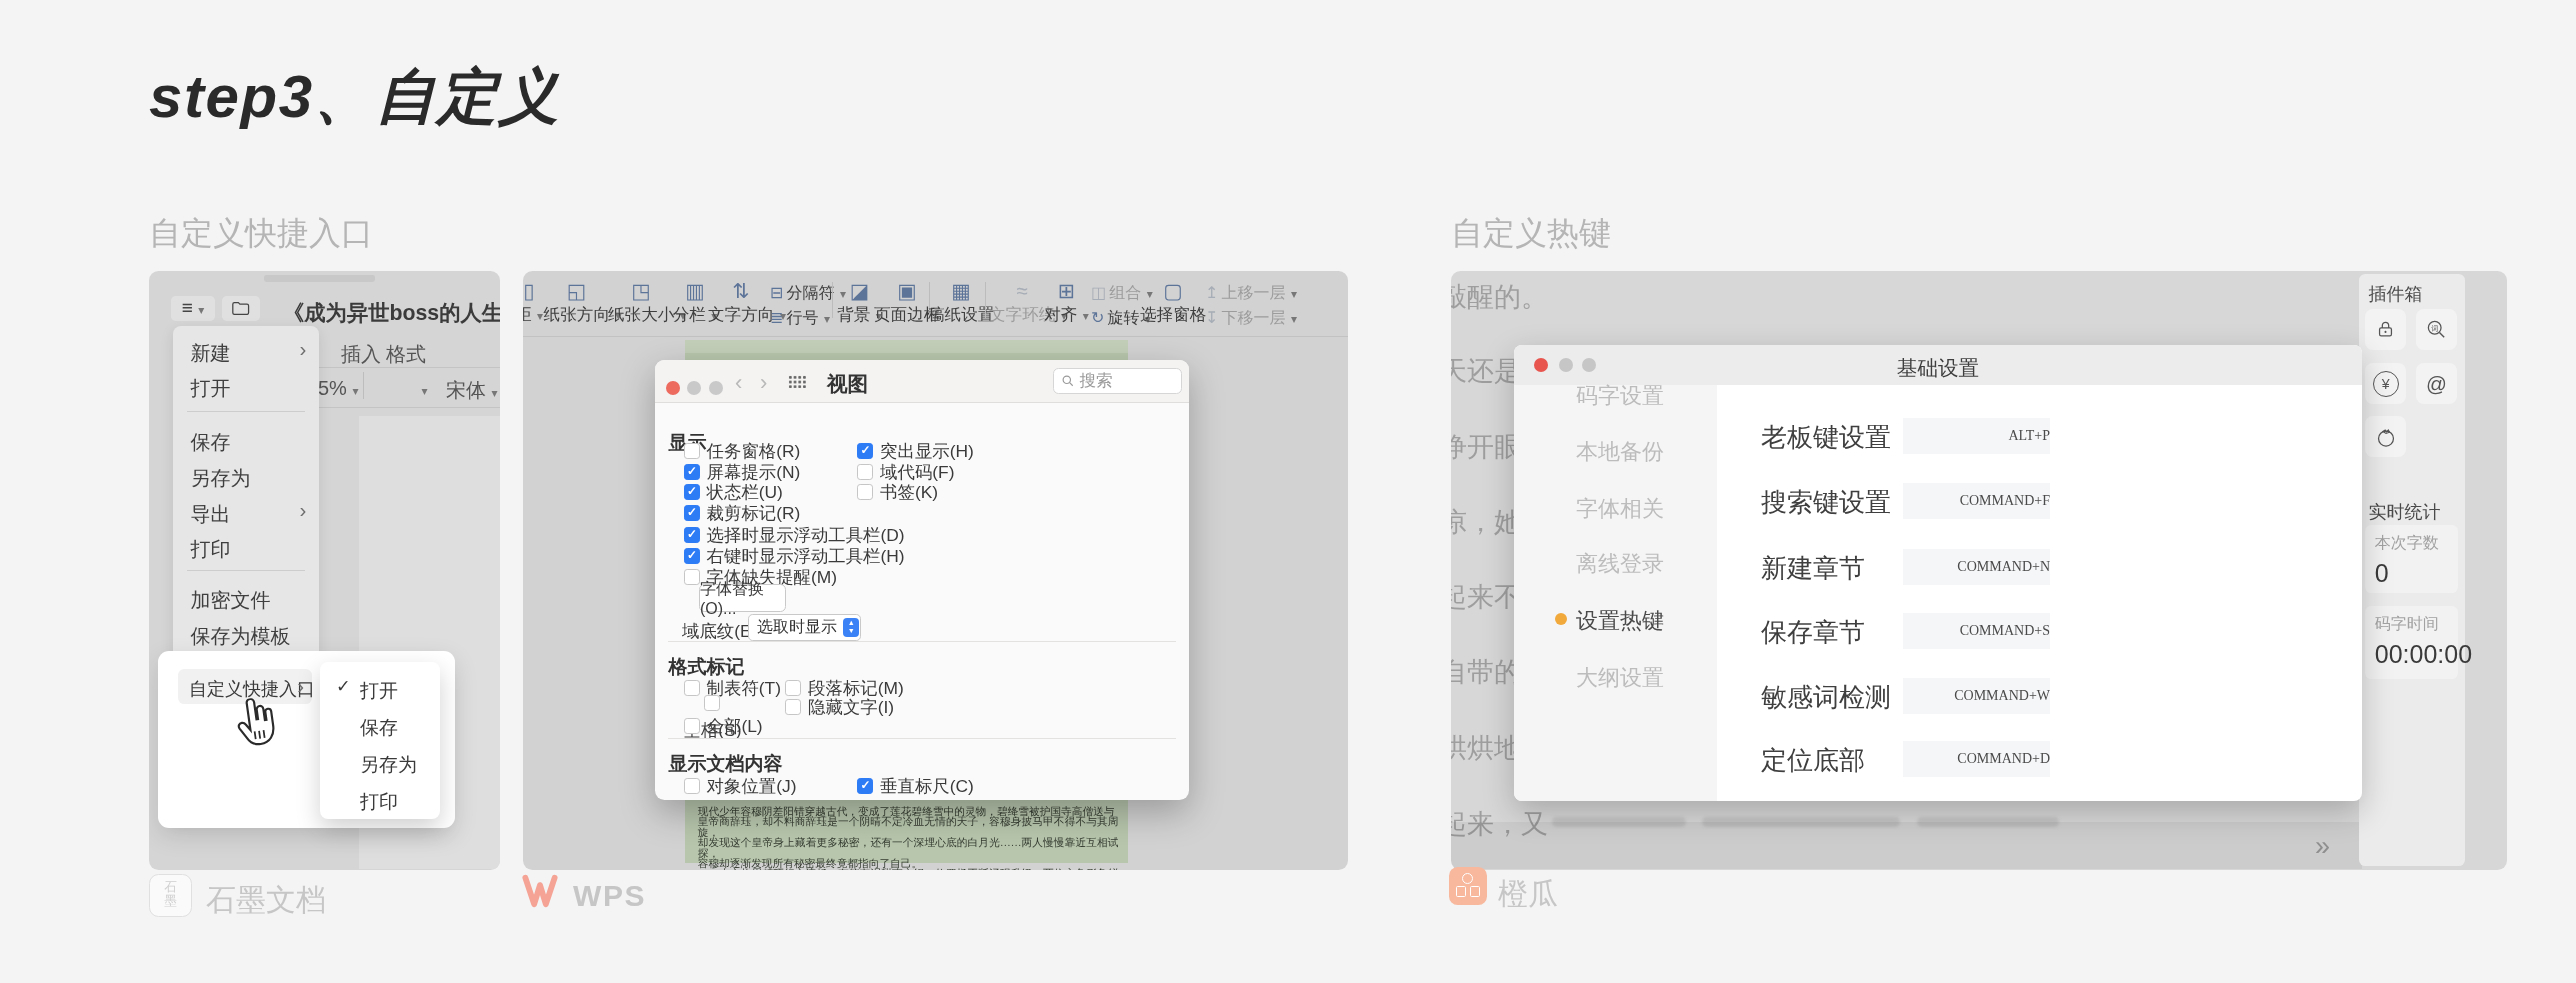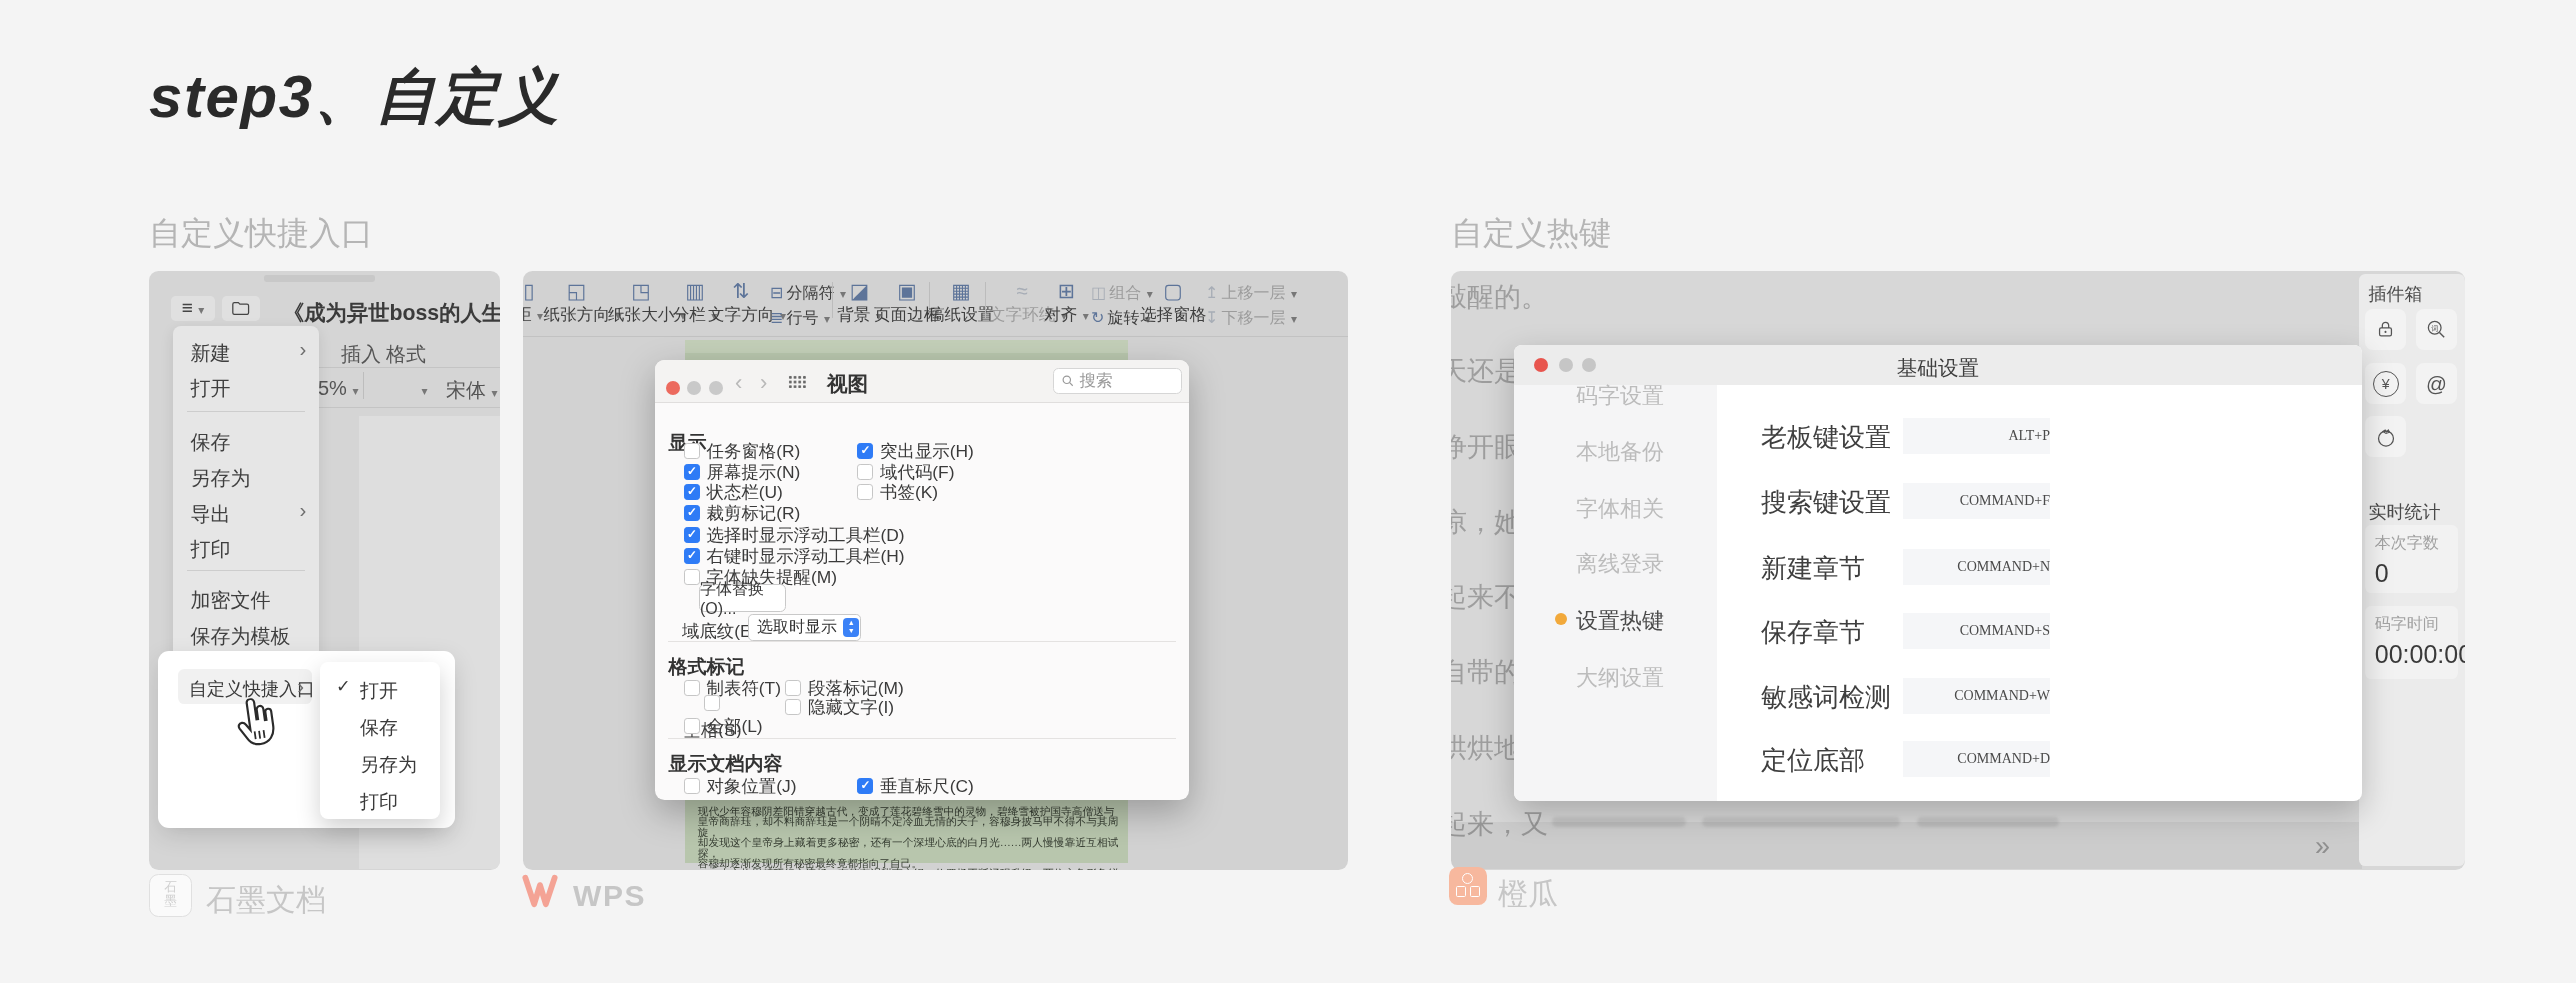--- a/index.html
+++ b/index.html
@@ -45,21 +45,21 @@
   .cbrow{position:absolute;display:flex;align-items:center;gap:7.1px;}
   .cb{width:16px;height:16px;border-radius:3.2px;background:#fff;border:1.2px solid #c6c6c6;box-sizing:border-box;flex:0 0 auto;}
   .cb.on{background:#2e7bf6;border-color:#2e7bf6;position:relative;}
   .cb.on::after{content:"✓";position:absolute;left:2.4px;top:-0.8px;color:#fff;font-size:12px;font-weight:700;}
   .cbl{font-size:17.4px;color:#3a3a3a;white-space:nowrap;}
   .wbtn{position:absolute;background:#fff;border:1.2px solid #c9c9c9;border-radius:5.5px;font-size:16px;color:#3a3a3a;display:flex;align-items:center;justify-content:center;}
   .ddown{position:absolute;background:#fff;border:1.2px solid #c9c9c9;border-radius:4.7px;display:flex;align-items:center;font-size:16px;color:#333;padding-left:8px;}
   .stepper{margin-left:6.3px;width:16px;height:19px;background:#3b82f7;border-radius:4px;color:#fff;display:flex;flex-direction:column;align-items:center;justify-content:center;font-size:7.1px;line-height:7.1px;}
   .hdiv{position:absolute;left:13.4px;right:13.4px;height:0.8px;background:#e4e2e1;}
   
-  .cg{left:1422px;width:1014px;background:#d7d7d7;}
+  .cg{left:1422px;width:1014px;background:#d7d7d7;padding-left:42px;}
   .bgline{position:absolute;left:-11px;font-size:27px;color:#9e9e9e;white-space:nowrap;}
   .blob{position:absolute;height:10.3px;border-radius:4.7px;background:#b3b3b3;opacity:.5;filter:blur(1.6px);}
   .cdialog{position:absolute;background:#fff;border-radius:8px;box-shadow:0 11px 32px rgba(0,0,0,.22);font-family:"Liberation Serif",serif;}
   .cbar{position:absolute;left:0;right:0;top:0;height:40px;background:#ececec;border-radius:8px 8px 0 0;}
   .ctitle{position:absolute;top:8.7px;left:0;right:0;text-align:center;font-size:20.6px;color:#3e3e3e;}
   .cside{position:absolute;left:0;top:40px;bottom:0;width:203px;background:#f5f5f6;border-radius:0 0 0 8px;}
   .citem{position:absolute;left:62px;font-size:22px;color:#bcbcbc;white-space:nowrap;}
   .citem.active{color:#4a4a4a;}
   .cdot{position:absolute;left:41px;width:12px;height:12px;border-radius:50%;background:#f2a93b;}
   .hk-label{position:absolute;left:247px;font-size:26px;color:#3f3f3f;white-space:nowrap;}

